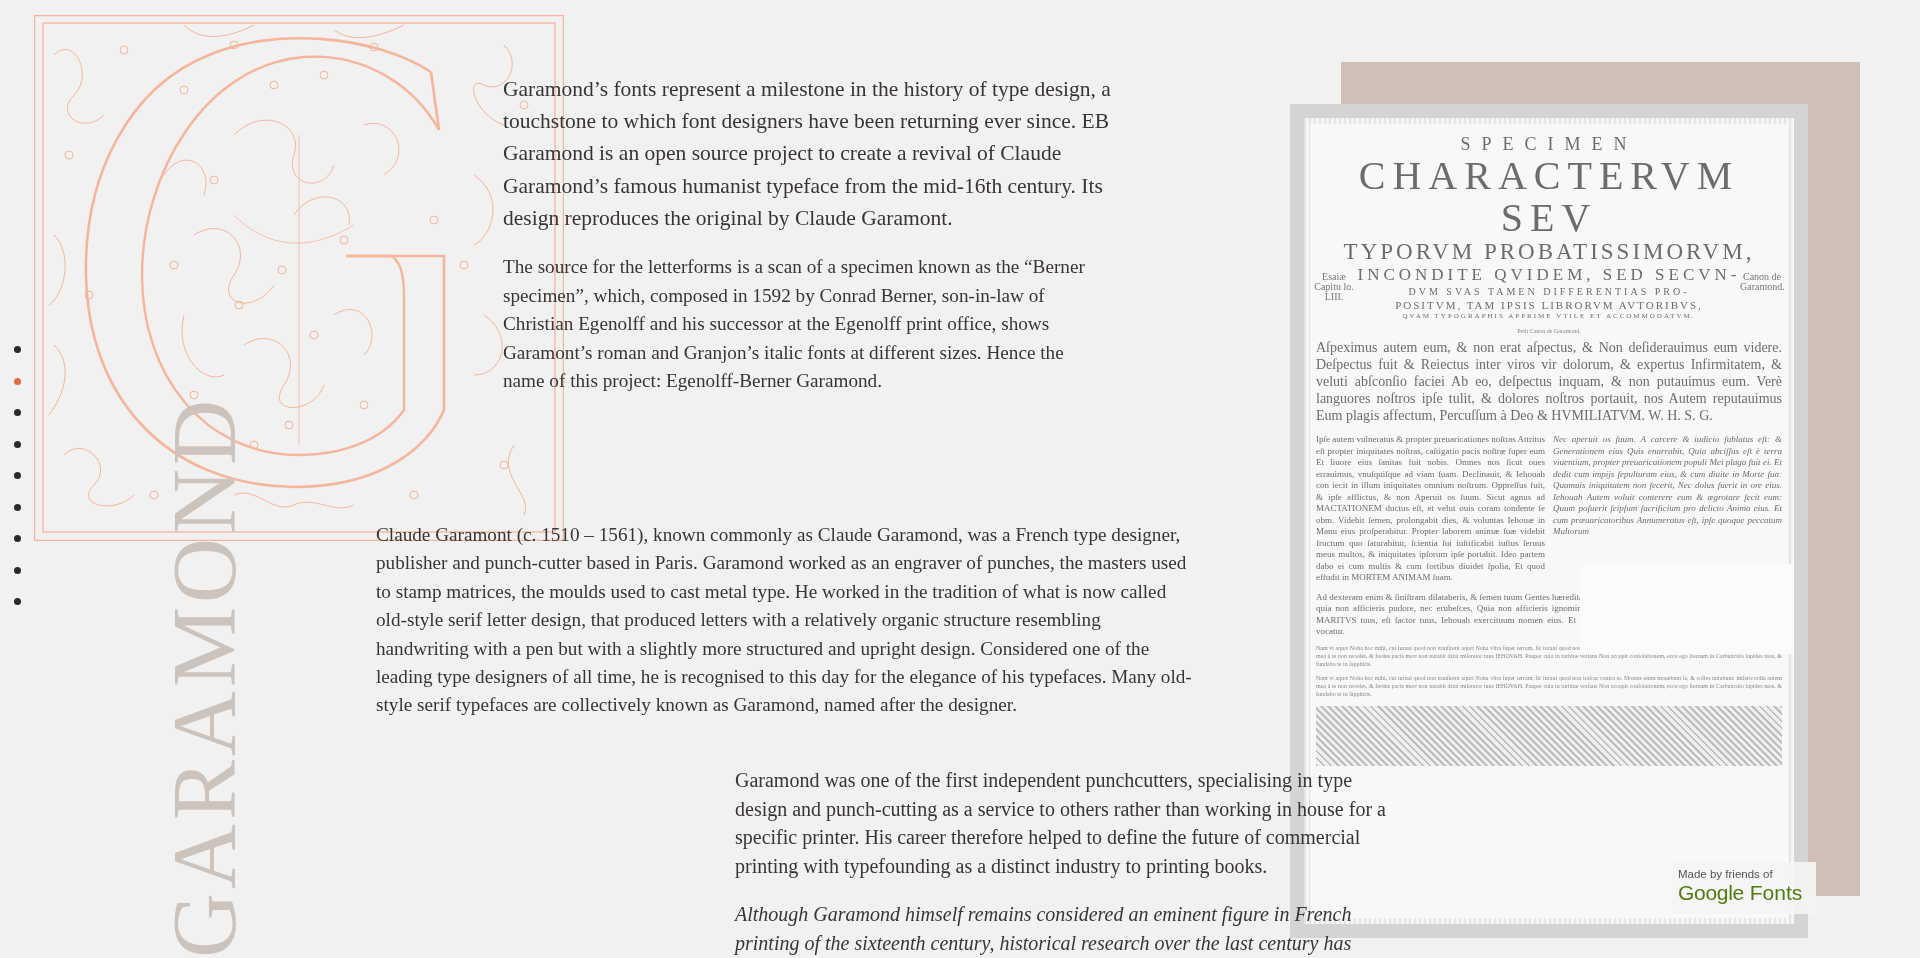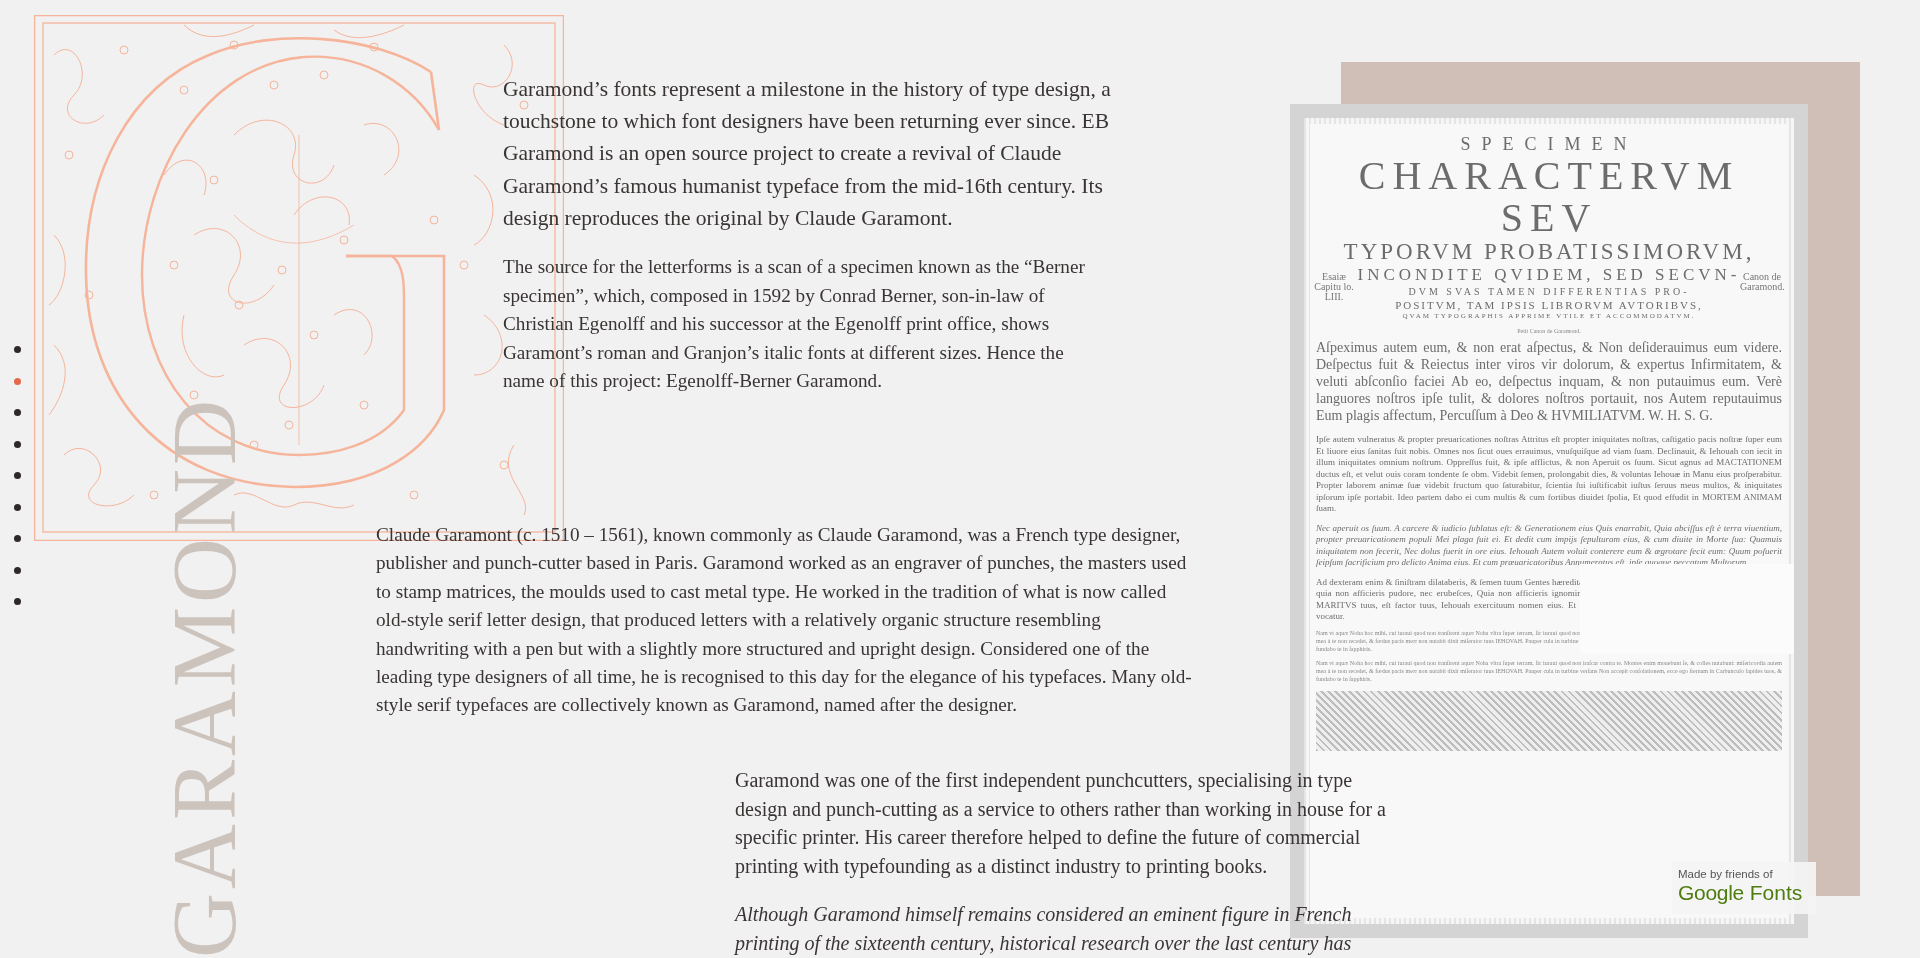--- a/index.html
+++ b/index.html
@@ -162,21 +162,21 @@
     <div class="sp-l2">CHARACTERVM SEV</div>
     <div class="sp-l3">TYPORVM PROBATISSIMORVM,</div>
     <div class="sp-l4">INCONDITE QVIDEM, SED SECVN-</div>
     <div class="sp-l5">DVM SVAS TAMEN DIFFERENTIAS PRO-</div>
     <div class="sp-l6">POSITVM, TAM IPSIS LIBRORVM AVTORIBVS,</div>
     <div class="sp-l7">QVAM TYPOGRAPHIS APPRIME VTILE ET ACCOMMODATVM.</div>
     <div class="sp-side" style="left:4px;width:40px;">Esaiæ Capitu lo. LIII.</div>
     <div class="sp-side" style="right:4px;width:44px;">Canon de Garamond.</div>
     <div class="sp-tiny" style="text-align:center">Petit Canon de Garamond.</div>
     <div class="sp-med">Aſpeximus autem eum, &amp; non erat aſpectus, &amp; Non deſiderauimus eum videre. Deſpectus fuit &amp; Reiectus inter viros vir dolorum, &amp; expertus Infirmitatem, &amp; veluti abſconſio faciei Ab eo, deſpectus inquam, &amp; non putauimus eum. Verè languores noſtros ipſe tulit, &amp; dolores noſtros portauit, nos Autem reputauimus Eum plagis affectum, Percuſſum à Deo &amp; HVMILIATVM. W. H. S. G.</div>
-    <div class="sp-cols" style="margin-top:10px;flex-direction:column;">
+    <div class="sp-cols" style="margin-top:10px;">
       <div>Ipſe autem vulneratus &amp; propter preuaricationes noſtras Attritus eſt propter iniquitates noſtras, caſtigatio pacis noſtræ ſuper eum Et liuore eius ſanitas fuit nobis. Omnes nos ſicut oues errauimus, vnuſquiſque ad viam ſuam. Declinauit, &amp; Iehouah con iecit in illum iniquitates omnium noſtrum. Oppreſſus fuit, &amp; ipſe afflictus, &amp; non Aperuit os ſuum. Sicut agnus ad MACTATIONEM ductus eſt, et velut ouis coram tondente ſe obm. Videbit ſemen, prolongabit dies, &amp; voluntas Iehouæ in Manu eius proſperabitur. Propter laborem animæ ſuæ videbit fructum quo ſaturabitur, ſcientia ſui iuſtificabit iuſtus ſeruus meus multos, &amp; iniquitates ipſorum ipſe portabit. Ideo partem dabo ei cum multis &amp; cum fortibus diuidet ſpolia, Et quod effudit in MORTEM ANIMAM ſuam.</div>
       <div style="font-style:italic">Nec aperuit os ſuum. A carcere &amp; iudicio ſublatus eſt: &amp; Generationem eius Quis enarrabit, Quia abciſſus eſt è terra viuentium, propter preuaricationem populi Mei plaga fuit ei. Et dedit cum impijs ſepulturam eius, &amp; cum diuite in Morte ſua: Quamuis iniquitatem non fecerit, Nec dolus fuerit in ore eius. Iehouah Autem voluit conterere eum &amp; ægrotare fecit eum: Quum poſuerit ſeipſum ſacrificium pro delicto Anima eius. Et cum præuaricatoribus Annumeratus eſt, ipſe quoque peccatum Multorum</div>
     </div>
     <div class="sp-small">Ad dexteram enim &amp; ſiniſtram dilataberis, &amp; ſemen tuum Gentes hæreditate accipiet, &amp; ciuitates deſolatas inhabitabit. Ne timeas, quia non afficieris pudore, nec erubeſces, Quia non afficieris ignominia: pudoris enim adoleſcentiæ tuæ obliuiſceris. NAM MARITVS tuus, eſt factor tuus, Iehouah exercituum nomen eius. Et redemptor tuus, Sanctus Iſraelis, Deus vniuerſæ terræ vocatur.</div>
     <div class="sp-tiny">Nam vt aquæ Noha hoc mihi, cui iuraui quod non tranſirent aquæ Noha vltra ſuper terram, ſic iuraui quod non iraſcar contra te. Montes enim mouebunt ſe, &amp; colles nutabunt: miſericordia autem mea à te non recedet, &amp; fœdus pacis meæ non nutabit dixit miſerator tuus IEHOVAH. Pauper cula in turbine verſans Non accepit conſolationem, ecce ego ſternam in Carbunculo lapides tuos, &amp; fundabo te in ſapphiris.</div>
     <div class="sp-tiny">Nam vt aquæ Noha hoc mihi, cui iuraui quod non tranſirent aquæ Noha vltra ſuper terram, ſic iuraui quod non iraſcar contra te. Montes enim mouebunt ſe, &amp; colles nutabunt: miſericordia autem mea à te non recedet, &amp; fœdus pacis meæ non nutabit dixit miſerator tuus IEHOVAH. Pauper cula in turbine verſans Non accepit conſolationem, ecce ego ſternam in Carbunculo lapides tuos, &amp; fundabo te in ſapphiris.</div>
     <div class="sp-orn"></div>
     <div class="blank-patch"></div>
   </div>
   <div class="spec-border"></div>

